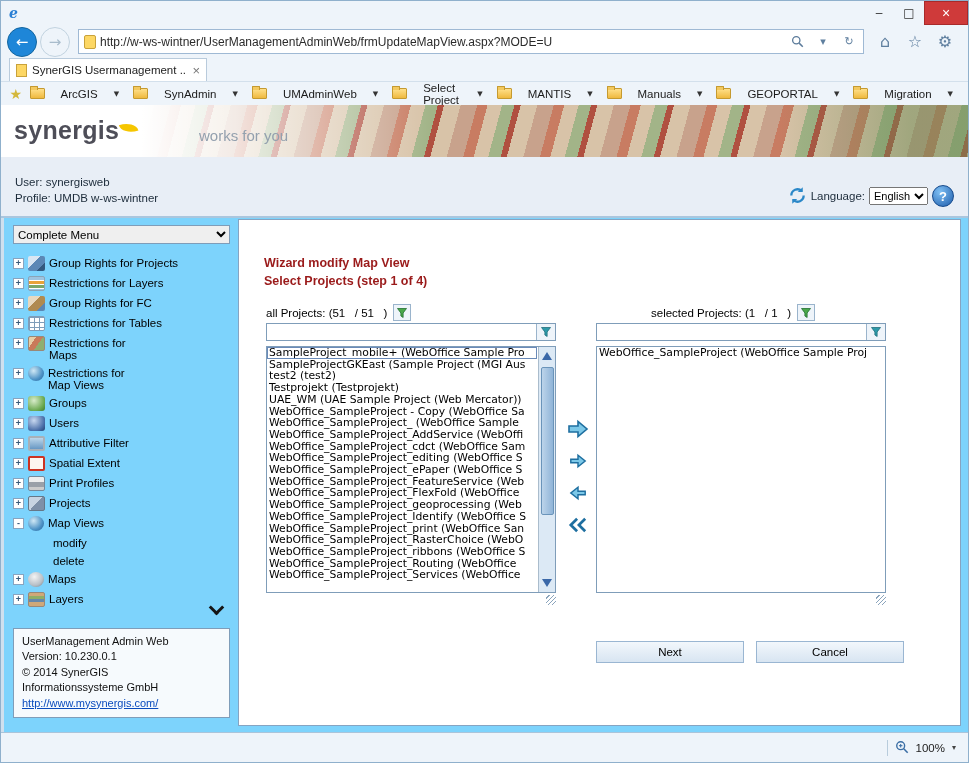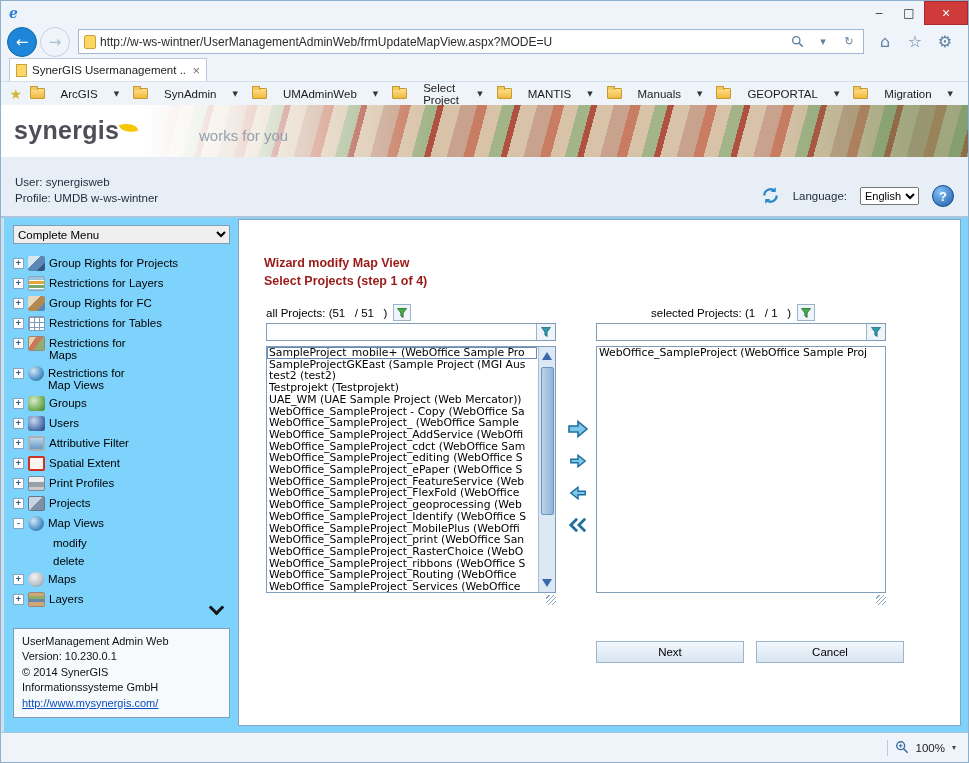--- a/index.html
+++ b/index.html
@@ -43,21 +43,21 @@
     linear-gradient(90deg,#ffffff 0,#ffffff 140px,rgba(255,255,255,.78) 235px,rgba(255,255,255,0) 430px),
     repeating-linear-gradient(105deg,#c8a28c 0 16px,#c87c62 16px 26px,#d8c3a8 26px 40px,#a2b488 40px 52px,#b05040 52px 58px,#d8c3a8 58px 74px),
     #cebba6; }
   .banner:after { content:""; position:absolute; right:0; top:0; width:190px; height:100%; background:linear-gradient(90deg,rgba(105,138,84,0) 0,rgba(105,138,84,.5) 70%); }
   .logo { position:absolute; left:13px; top:11px; font-size:25px; font-weight:bold; color:#4e4e58; z-index:2; letter-spacing:.3px; }
   .swoosh { display:inline-block; width:17px; height:11px; margin-left:3px; background:#f6c600; border-radius:0 100% 0 100%; transform:rotate(-18deg) translateY(-6px); }
   .tagline { position:absolute; left:198px; top:22px; font-size:15px; color:#93a0ae; z-index:2; }
 
   .userbar { height:61px; flex:none; background:#e8eef6; border-bottom:2px solid #aac6de; display:flex; justify-content:space-between; align-items:flex-end; padding:0 14px 9px; }
   .uinfo { font-size:11.5px; color:#1c2b3a; line-height:1.45; }
-  .langzone { display:flex; align-items:center; gap:13px; font-size:11.5px; color:#1c2b3a; }
+  .langzone { display:flex; align-items:center; gap:4px; font-size:11.5px; color:#1c2b3a; }
   .lang-select { font-size:11px; height:18px; }
   .help { width:22px; height:22px; border-radius:50%; background:radial-gradient(circle at 35% 30%,#7fc0f4,#1d5cab); border:1px solid #164a8c; color:#fff; font-weight:bold; font-size:13px; display:flex; align-items:center; justify-content:center; cursor:pointer; }
 
   
   .contentrow { flex:1; min-height:0; display:flex; background:#7dd3fc; border-left:3px solid #cfe0ee; }
   .sidebar { width:228px; flex:none; display:flex; flex-direction:column; padding:7px 2px 0 9px; }
   .menu-select { width:100%; height:19px; font-size:11.5px; border:1px solid #7f9db9; }
   .tree { flex:1; position:relative; margin-top:9px; overflow:hidden; font-size:11.5px; color:#000; }
   .trow { display:flex; align-items:flex-start; gap:4px; padding:2.5px 0; cursor:pointer; }
   .exp { width:11px; height:11px; flex:none; margin-top:2px; border:1px solid #88a4c0; background:#fff; color:#3a5a7a; font-size:9px; line-height:9px; text-align:center; font-weight:bold; }
@@ -382,21 +382,20 @@
         <div class="lrow">WebOffice_SampleProject - Copy (WebOffice Sa</div>
         <div class="lrow">WebOffice_SampleProject_ (WebOffice Sample</div>
         <div class="lrow">WebOffice_SampleProject_AddService (WebOffi</div>
         <div class="lrow">WebOffice_SampleProject_cdct (WebOffice Sam</div>
         <div class="lrow">WebOffice_SampleProject_editing (WebOffice S</div>
         <div class="lrow">WebOffice_SampleProject_ePaper (WebOffice S</div>
         <div class="lrow">WebOffice_SampleProject_FeatureService (Web</div>
         <div class="lrow">WebOffice_SampleProject_FlexFold (WebOffice</div>
         <div class="lrow">WebOffice_SampleProject_geoprocessing (Web</div>
         <div class="lrow">WebOffice_SampleProject_Identify (WebOffice S</div>
-        <div class="lrow">WebOffice_SampleProject_MobilePlus (WebOffi</div>
         <div class="lrow">WebOffice_SampleProject_print (WebOffice San</div>
         <div class="lrow">WebOffice_SampleProject_RasterChoice (WebO</div>
         <div class="lrow">WebOffice_SampleProject_ribbons (WebOffice S</div>
         <div class="lrow">WebOffice_SampleProject_Routing (WebOffice</div>
         <div class="lrow">WebOffice_SampleProject_Services (WebOffice</div>
         <div class="vscroll">
           <div class="varrow">
               <div class="tri-up"></div>
             </div>
           <div class="vthumb"></div>

